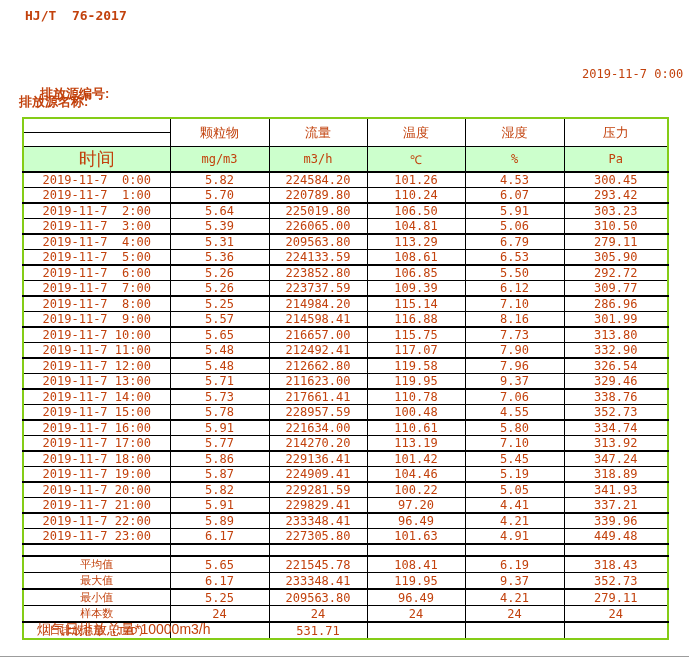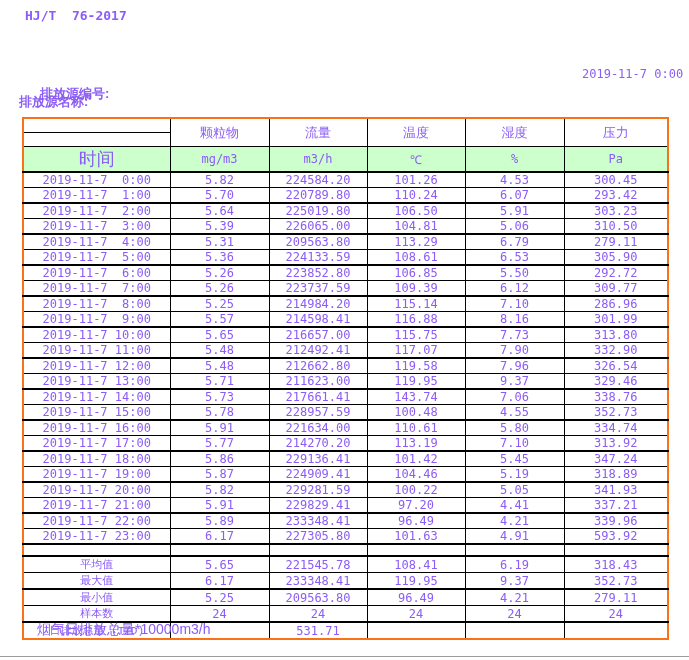--- a/index.html
+++ b/index.html
@@ -1,27 +1,27 @@
 <!DOCTYPE html>
 <html><head>
 <meta charset="utf-8">
 <style>
   html,body{margin:0;padding:0;background:#fff;}
   .page{position:relative;width:689px;height:660px;background:#ffffff;overflow:hidden;
-        font-family:"Liberation Sans",sans-serif;color:#8b5cf6;}
+        font-family:"Liberation Sans",sans-serif;color:#c2410c;}
   .code{position:absolute;left:25px;top:8px;font-size:13px;font-weight:bold;
         font-family:"DejaVu Sans Mono",monospace;white-space:pre;}
   .title{position:absolute;left:0;top:29px;width:100%;text-align:center;
          font-size:17px;font-weight:bold;letter-spacing:1px;}
   .meta-name{position:absolute;left:19px;top:65px;font-size:13px;font-weight:bold;margin-top:28px;}
   .meta-id{position:absolute;left:19px;top:85px;font-size:13px;font-weight:bold;margin-left:21px;}
   .meta-date{position:absolute;left:582px;top:67px;font-size:12px;
              font-family:"DejaVu Sans Mono",monospace;white-space:pre;}
   table.report{position:absolute;left:22px;top:117px;width:645px;border-collapse:collapse;
-               table-layout:fixed;border:2px solid #f97316;font-size:12px;}
+               table-layout:fixed;border:2px solid #84cc16;font-size:12px;}
   col.c-time{width:147px;} col.c1{width:99px;} col.c2{width:98px;}
   col.c3{width:98px;} col.c4{width:99px;} col.c5{width:104px;}
   .report th,.report td{border:1px solid #000;padding:0;text-align:center;
                         font-weight:normal;overflow:hidden;}
   tr.h1 td,tr.h2 td{height:13px;}
   th.param{font-size:13px;}
   tr.unit-row th,tr.unit-row td{height:14px;border-bottom:2px solid #000;}
   tr.unit-row td{font-family:"DejaVu Sans Mono",monospace;margin-left:16px;}
   th.time-head{font-size:18px;}
   tbody td{height:14px;font-family:"DejaVu Sans Mono",monospace;white-space:pre;}
@@ -186,21 +186,21 @@
           <td>5.71</td>
           <td>211623.00</td>
           <td>119.95</td>
           <td>9.37</td>
           <td>329.46</td>
         </tr>
         <tr class="data">
           <td>2019-11-7 14:00</td>
           <td>5.73</td>
           <td>217661.41</td>
-          <td>143.74</td>
+          <td>110.78</td>
           <td>7.06</td>
           <td>338.76</td>
         </tr>
         <tr class="data">
           <td>2019-11-7 15:00</td>
           <td>5.78</td>
           <td>228957.59</td>
           <td>100.48</td>
           <td>4.55</td>
           <td>352.73</td>
@@ -260,21 +260,21 @@
           <td>96.49</td>
           <td>4.21</td>
           <td>339.96</td>
         </tr>
         <tr class="data">
           <td>2019-11-7 23:00</td>
           <td>6.17</td>
           <td>227305.80</td>
           <td>101.63</td>
           <td>4.91</td>
-          <td>593.92</td>
+          <td>449.48</td>
         </tr>
         <tr class="spacer">
           <td></td>
           <td></td>
           <td></td>
           <td></td>
           <td></td>
           <td></td>
         </tr>
         <tr class="sum">

